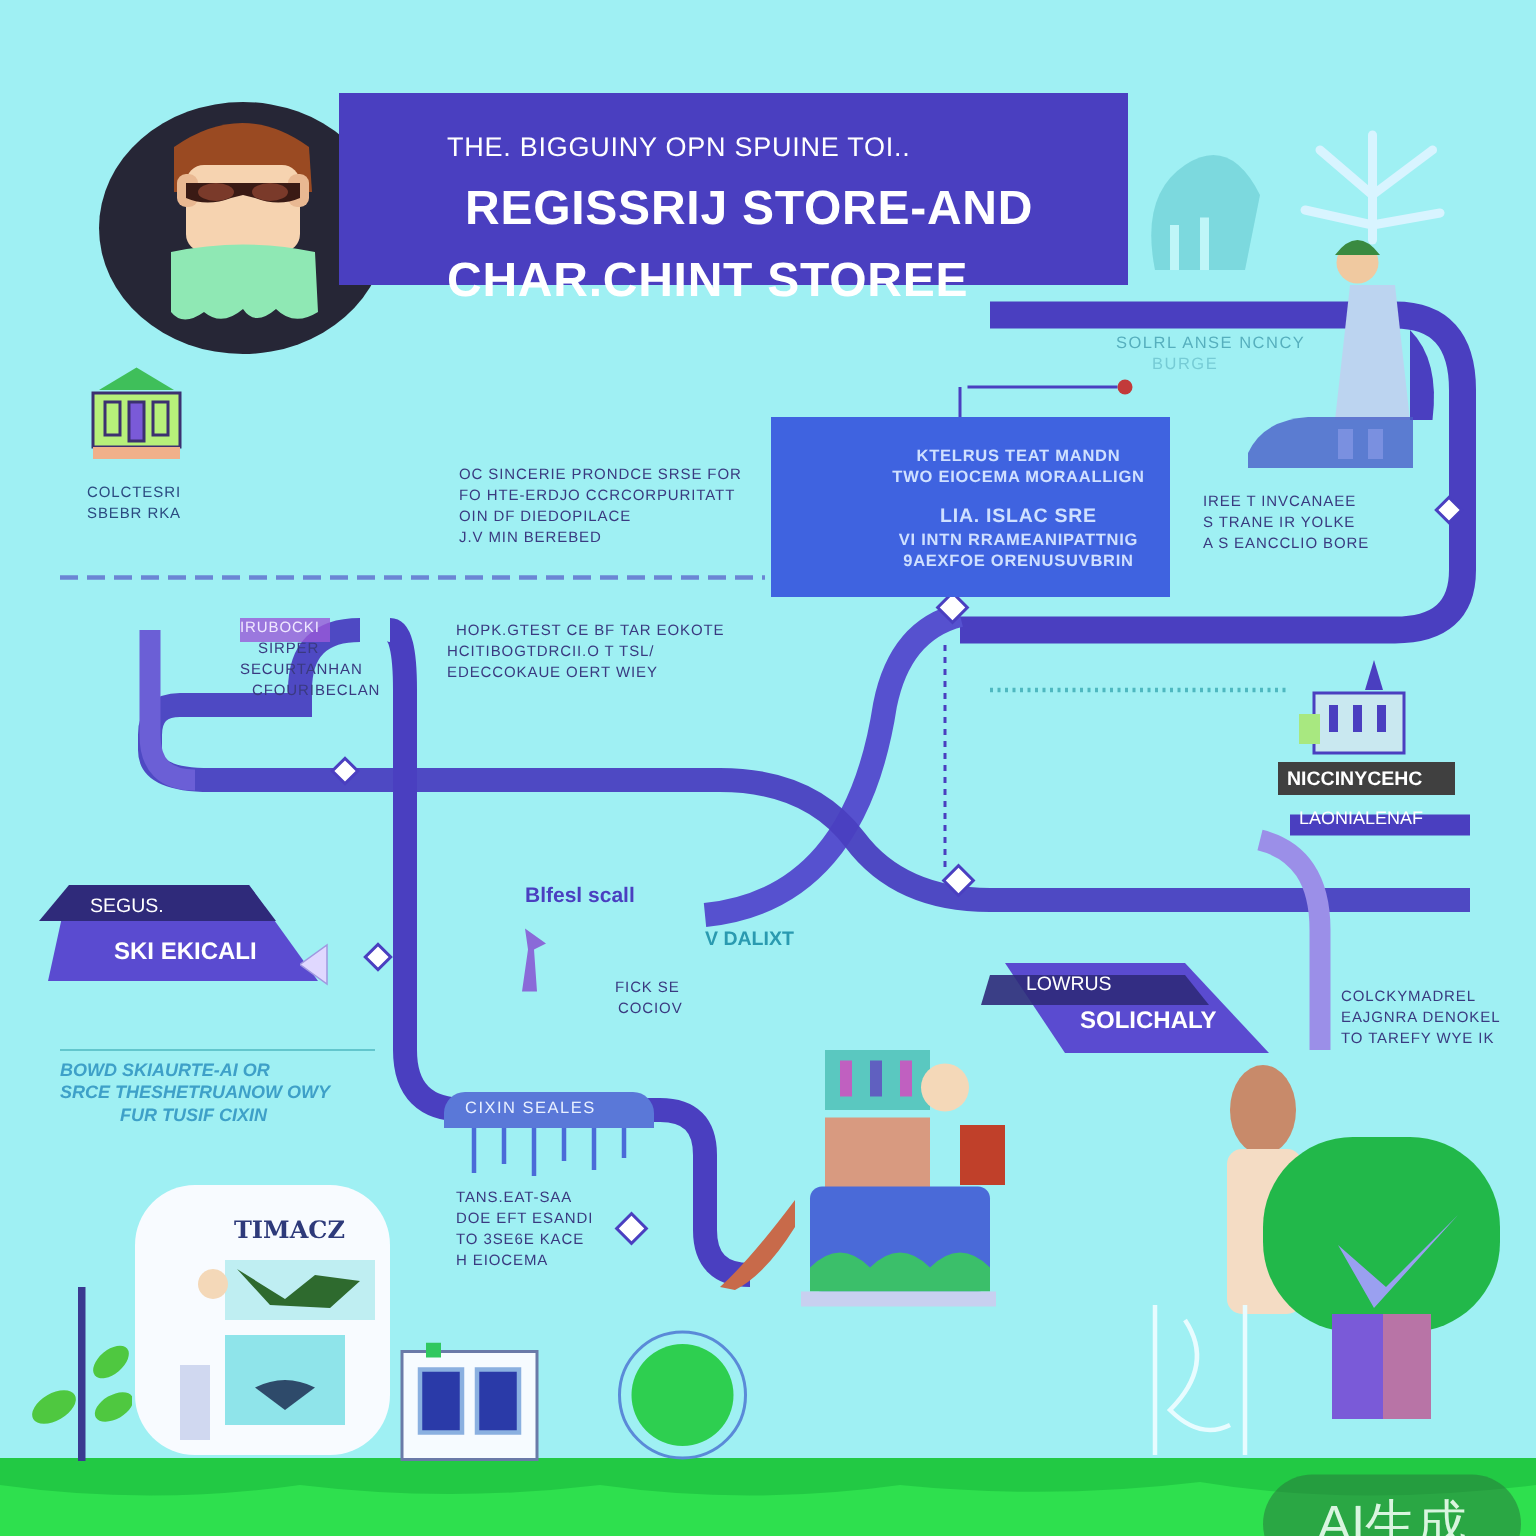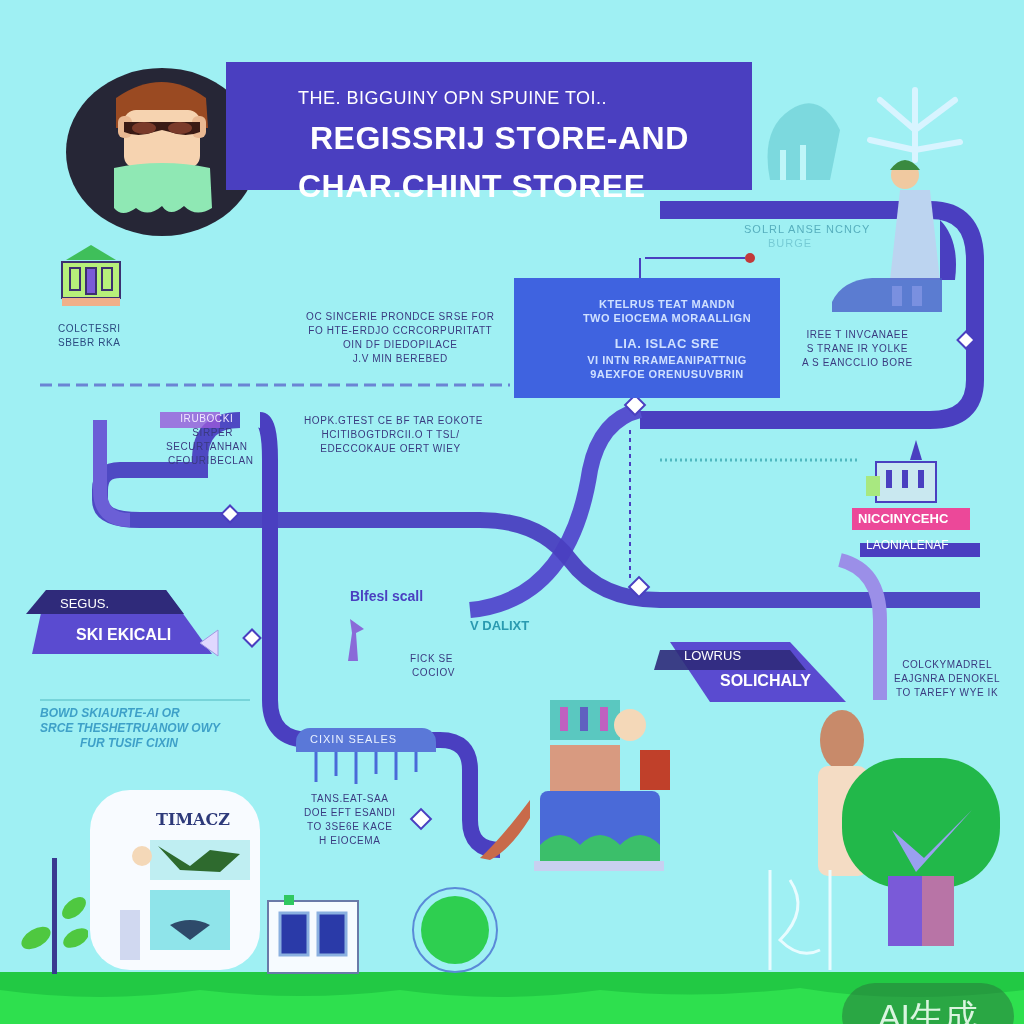--- a/index.html
+++ b/index.html
@@ -6,24 +6,24 @@
   body{width:1024px;height:1024px;overflow:hidden;background:#9ff0f3;font-family:"Liberation Sans",sans-serif;position:relative;}
   .abs{position:absolute;}
   .bg-svg{position:absolute;left:0;top:0;width:1024px;height:1024px;}
   
   .avatar{left:66px;top:68px;width:192px;height:168px;border-radius:50%;background:#262636;overflow:hidden;}
   .title-banner{left:226px;top:62px;width:526px;height:128px;background:#4a3fc0;}
   .title-small{left:298px;top:88px;color:#fff;font-size:18px;letter-spacing:0.5px;white-space:nowrap;}
   .title-big1{left:310px;top:120px;color:#fff;font-size:32px;font-weight:bold;white-space:nowrap;letter-spacing:0.5px;}
   .title-big2{left:298px;top:168px;color:#fff;font-size:32px;font-weight:bold;white-space:nowrap;letter-spacing:0.5px;}
   .blue-box{left:514px;top:278px;width:266px;height:120px;background:#3f63e0;}
-  .blue-box .t{color:#cfe0ff;font-size:11px;font-weight:bold;text-align:center;position:absolute;left:4px;width:100%;letter-spacing:0.5px;white-space:nowrap;padding-left:16px;}
-  .small-txt{color:#3a3a80;font-size:10px;white-space:nowrap;letter-spacing:0.6px;line-height:14px;text-align:center;}
+  .blue-box .t{color:#cfe0ff;font-size:11px;font-weight:bold;text-align:center;position:absolute;left:16px;width:100%;letter-spacing:0.5px;white-space:nowrap;padding-left:16px;}
+  .small-txt{color:#3a3a80;font-size:10px;white-space:nowrap;letter-spacing:0.6px;line-height:14px;}
   .faint-txt{color:#4fa8b8;font-size:11px;white-space:nowrap;letter-spacing:1px;line-height:14px;opacity:.9;}
-  .red-tag{left:852px;top:508px;width:118px;height:22px;background:#ec4899;color:#fff;font-size:13px;font-weight:bold;line-height:22px;padding-left:6px;box-sizing:border-box;}
+  .red-tag{left:852px;top:508px;width:118px;height:22px;background:#404040;color:#fff;font-size:13px;font-weight:bold;line-height:22px;padding-left:6px;box-sizing:border-box;}
   .purple-tag2{left:866px;top:534px;width:126px;height:22px;color:#fff;font-size:12px;line-height:22px;}
   .watermark{left:842px;top:945px;width:172px;height:66px;border-radius:33px;background:rgba(40,120,60,.55);color:#d9f5df;font-size:34px;line-height:66px;text-align:center;margin-top:38px;}
 </style>
 </head>
 <body>
 
 <svg class="bg-svg" viewBox="0 0 1024 1024">
 
   <path d="M660 210 H930 Q975 210 975 260 V380 Q975 420 930 420 H640" fill="none" stroke="#4a3fc0" stroke-width="18"></path>
 

